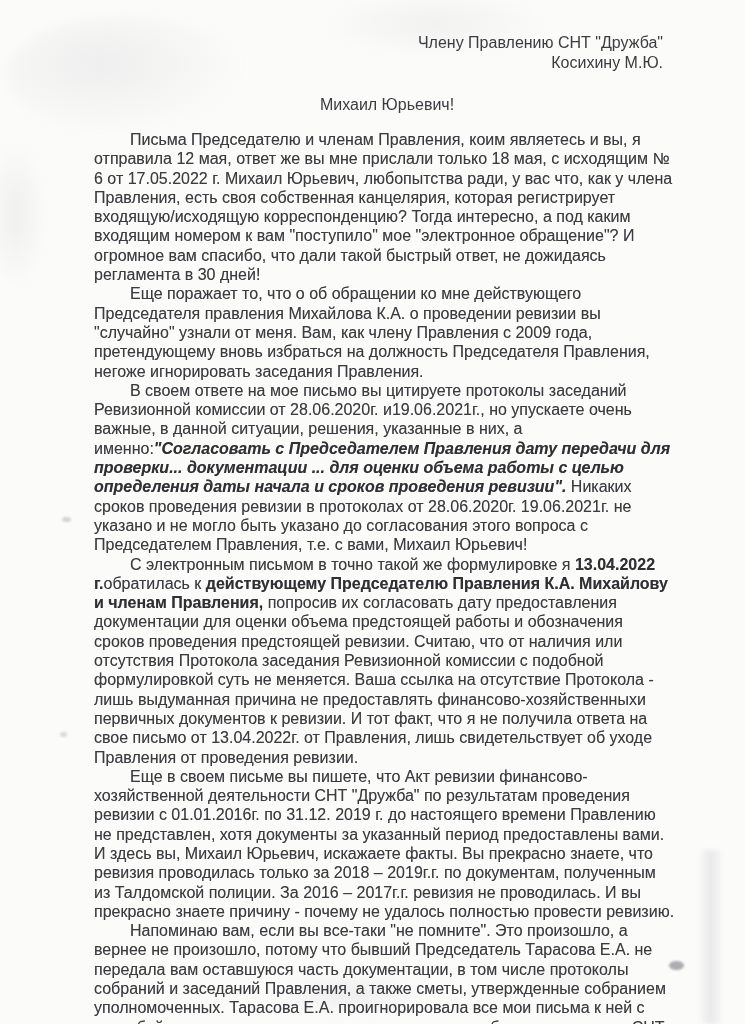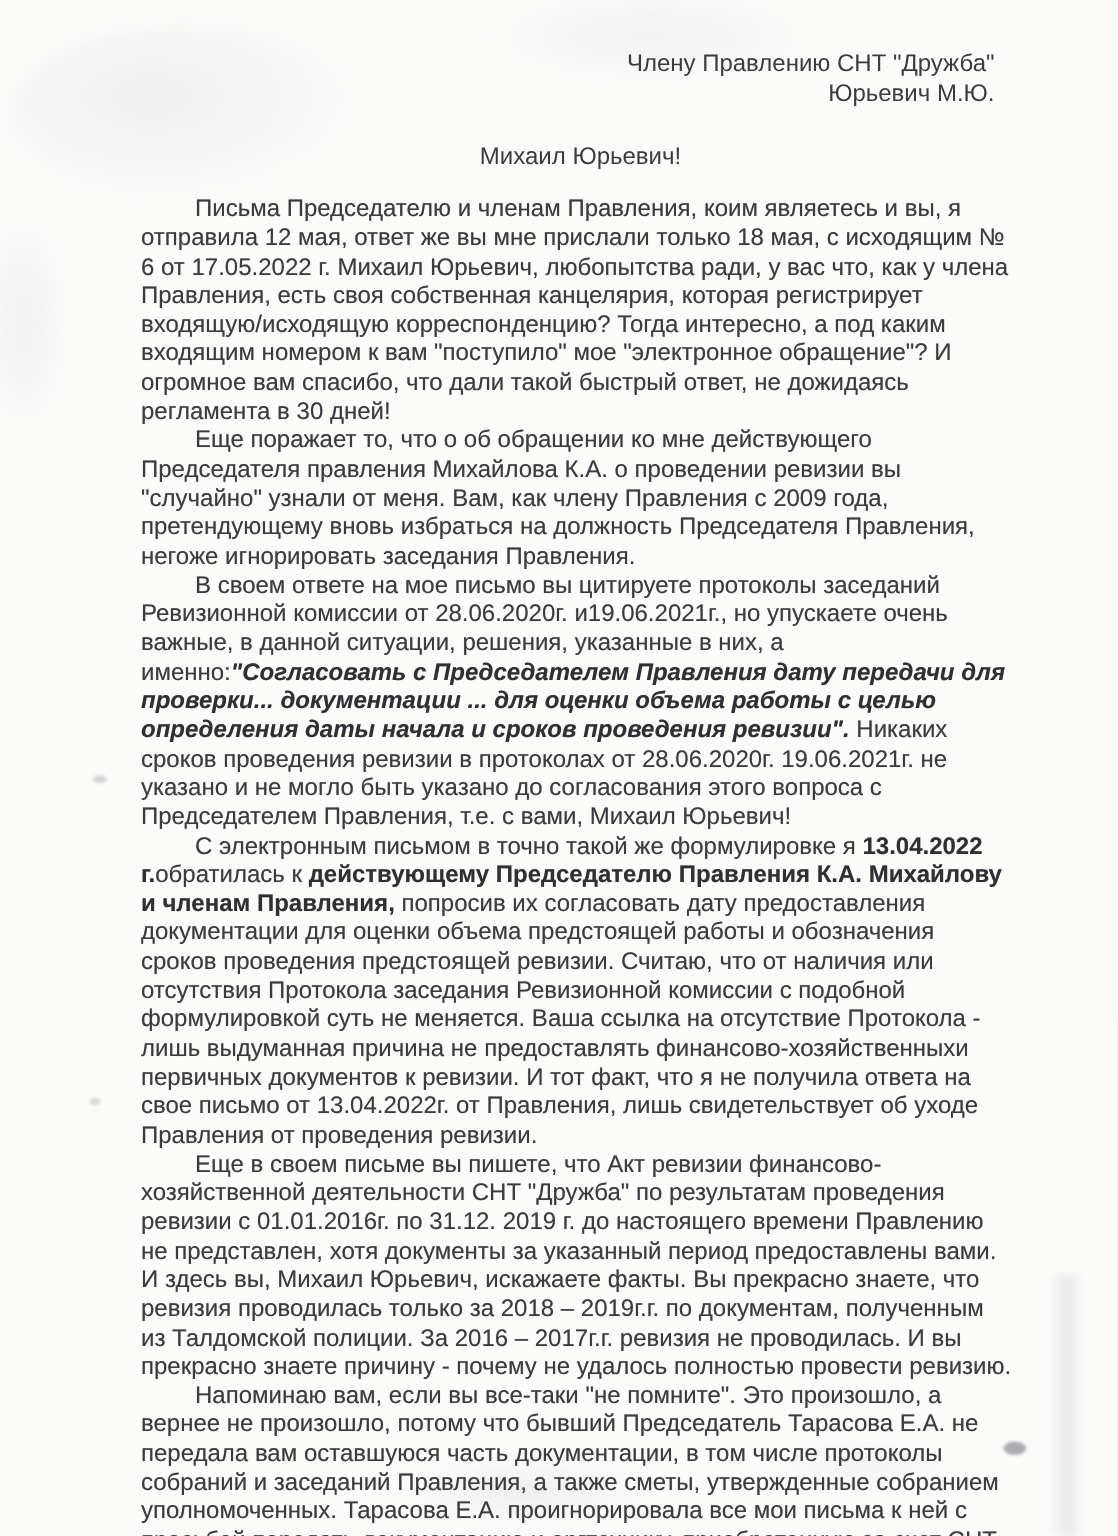--- a/index.html
+++ b/index.html
@@ -76,21 +76,21 @@
   <div class="artifact blob a-midleft"></div>
   <div class="artifact blob a-bottom1"></div>
   <div class="artifact blob a-bottom2"></div>
   <div class="artifact a-rightband"></div>
   <div class="artifact a-smudge"></div>
   <div class="artifact a-dash1"></div>
   <div class="artifact a-dash2"></div>
 
   <div class="recipient">
     <div>Члену Правлению СНТ "Дружба"</div>
-    <div>Юрьевич М.Ю.</div>
+    <div>Косихину М.Ю.</div>
   </div>
 
   <div class="salutation">Михаил Юрьевич!</div>
 
   <div class="body-text">
       <p class="para"><span>Письма Председателю и членам Правления, коим являетесь и вы, я отправила 12 мая, ответ же вы мне прислали только 18 мая, с исходящим № 6 от 17.05.2022 г. Михаил Юрьевич, любопытства ради, у вас что, как у члена Правления, есть своя собственная канцелярия, которая регистрирует входящую/исходящую корреспонденцию? Тогда интересно, а под каким входящим номером к вам "поступило" мое "электронное обращение"? И огромное вам спасибо, что дали такой быстрый ответ, не дожидаясь регламента в 30 дней!</span></p>
       <p class="para"><span>Еще поражает то, что о об обращении ко мне действующего Председателя правления Михайлова К.А. о проведении ревизии вы "случайно" узнали от меня. Вам, как члену Правления с 2009 года, претендующему вновь избраться на должность Председателя Правления, негоже игнорировать заседания Правления.</span></p>
       <p class="para"><span>В своем ответе на мое письмо вы цитируете протоколы заседаний Ревизионной комиссии от 28.06.2020г. и19.06.2021г., но упускаете очень важные, в данной ситуации, решения, указанные в них, а именно:</span><span class="b i">"Согласовать с Председателем Правления дату передачи для проверки... документации ... для оценки объема работы с целью определения даты начала и сроков проведения ревизии".</span><span> Никаких сроков проведения ревизии в протоколах от 28.06.2020г. 19.06.2021г. не указано и не могло быть указано до согласования этого вопроса с Председателем Правления, т.е. с вами, Михаил Юрьевич!</span></p>
       <p class="para"><span>С электронным письмом в точно такой же формулировке я </span><span class="b">13.04.2022 г.</span><span>обратилась к </span><span class="b">действующему Председателю Правления К.А. Михайлову и членам Правления,</span><span> попросив их согласовать дату предоставления документации для оценки объема предстоящей работы и обозначения сроков проведения предстоящей ревизии. Считаю, что от наличия или отсутствия Протокола заседания Ревизионной комиссии с подобной формулировкой суть не меняется. Ваша ссылка на отсутствие Протокола - лишь выдуманная причина не предоставлять финансово-хозяйственныхи первичных документов к ревизии. И тот факт, что я не получила ответа на свое письмо от 13.04.2022г. от Правления, лишь свидетельствует об уходе Правления от проведения ревизии.</span></p>
       <p class="para"><span>Еще в своем письме вы пишете, что Акт ревизии финансово-хозяйственной деятельности СНТ "Дружба" по результатам проведения ревизии с 01.01.2016г. по 31.12. 2019 г. до настоящего времени Правлению не представлен, хотя документы за указанный период предоставлены вами. И здесь вы, Михаил Юрьевич, искажаете факты. Вы прекрасно знаете, что ревизия проводилась только за 2018 – 2019г.г. по документам, полученным из Талдомской полиции. За 2016 – 2017г.г. ревизия не проводилась. И вы прекрасно знаете причину - почему не удалось полностью провести ревизию.</span></p>

